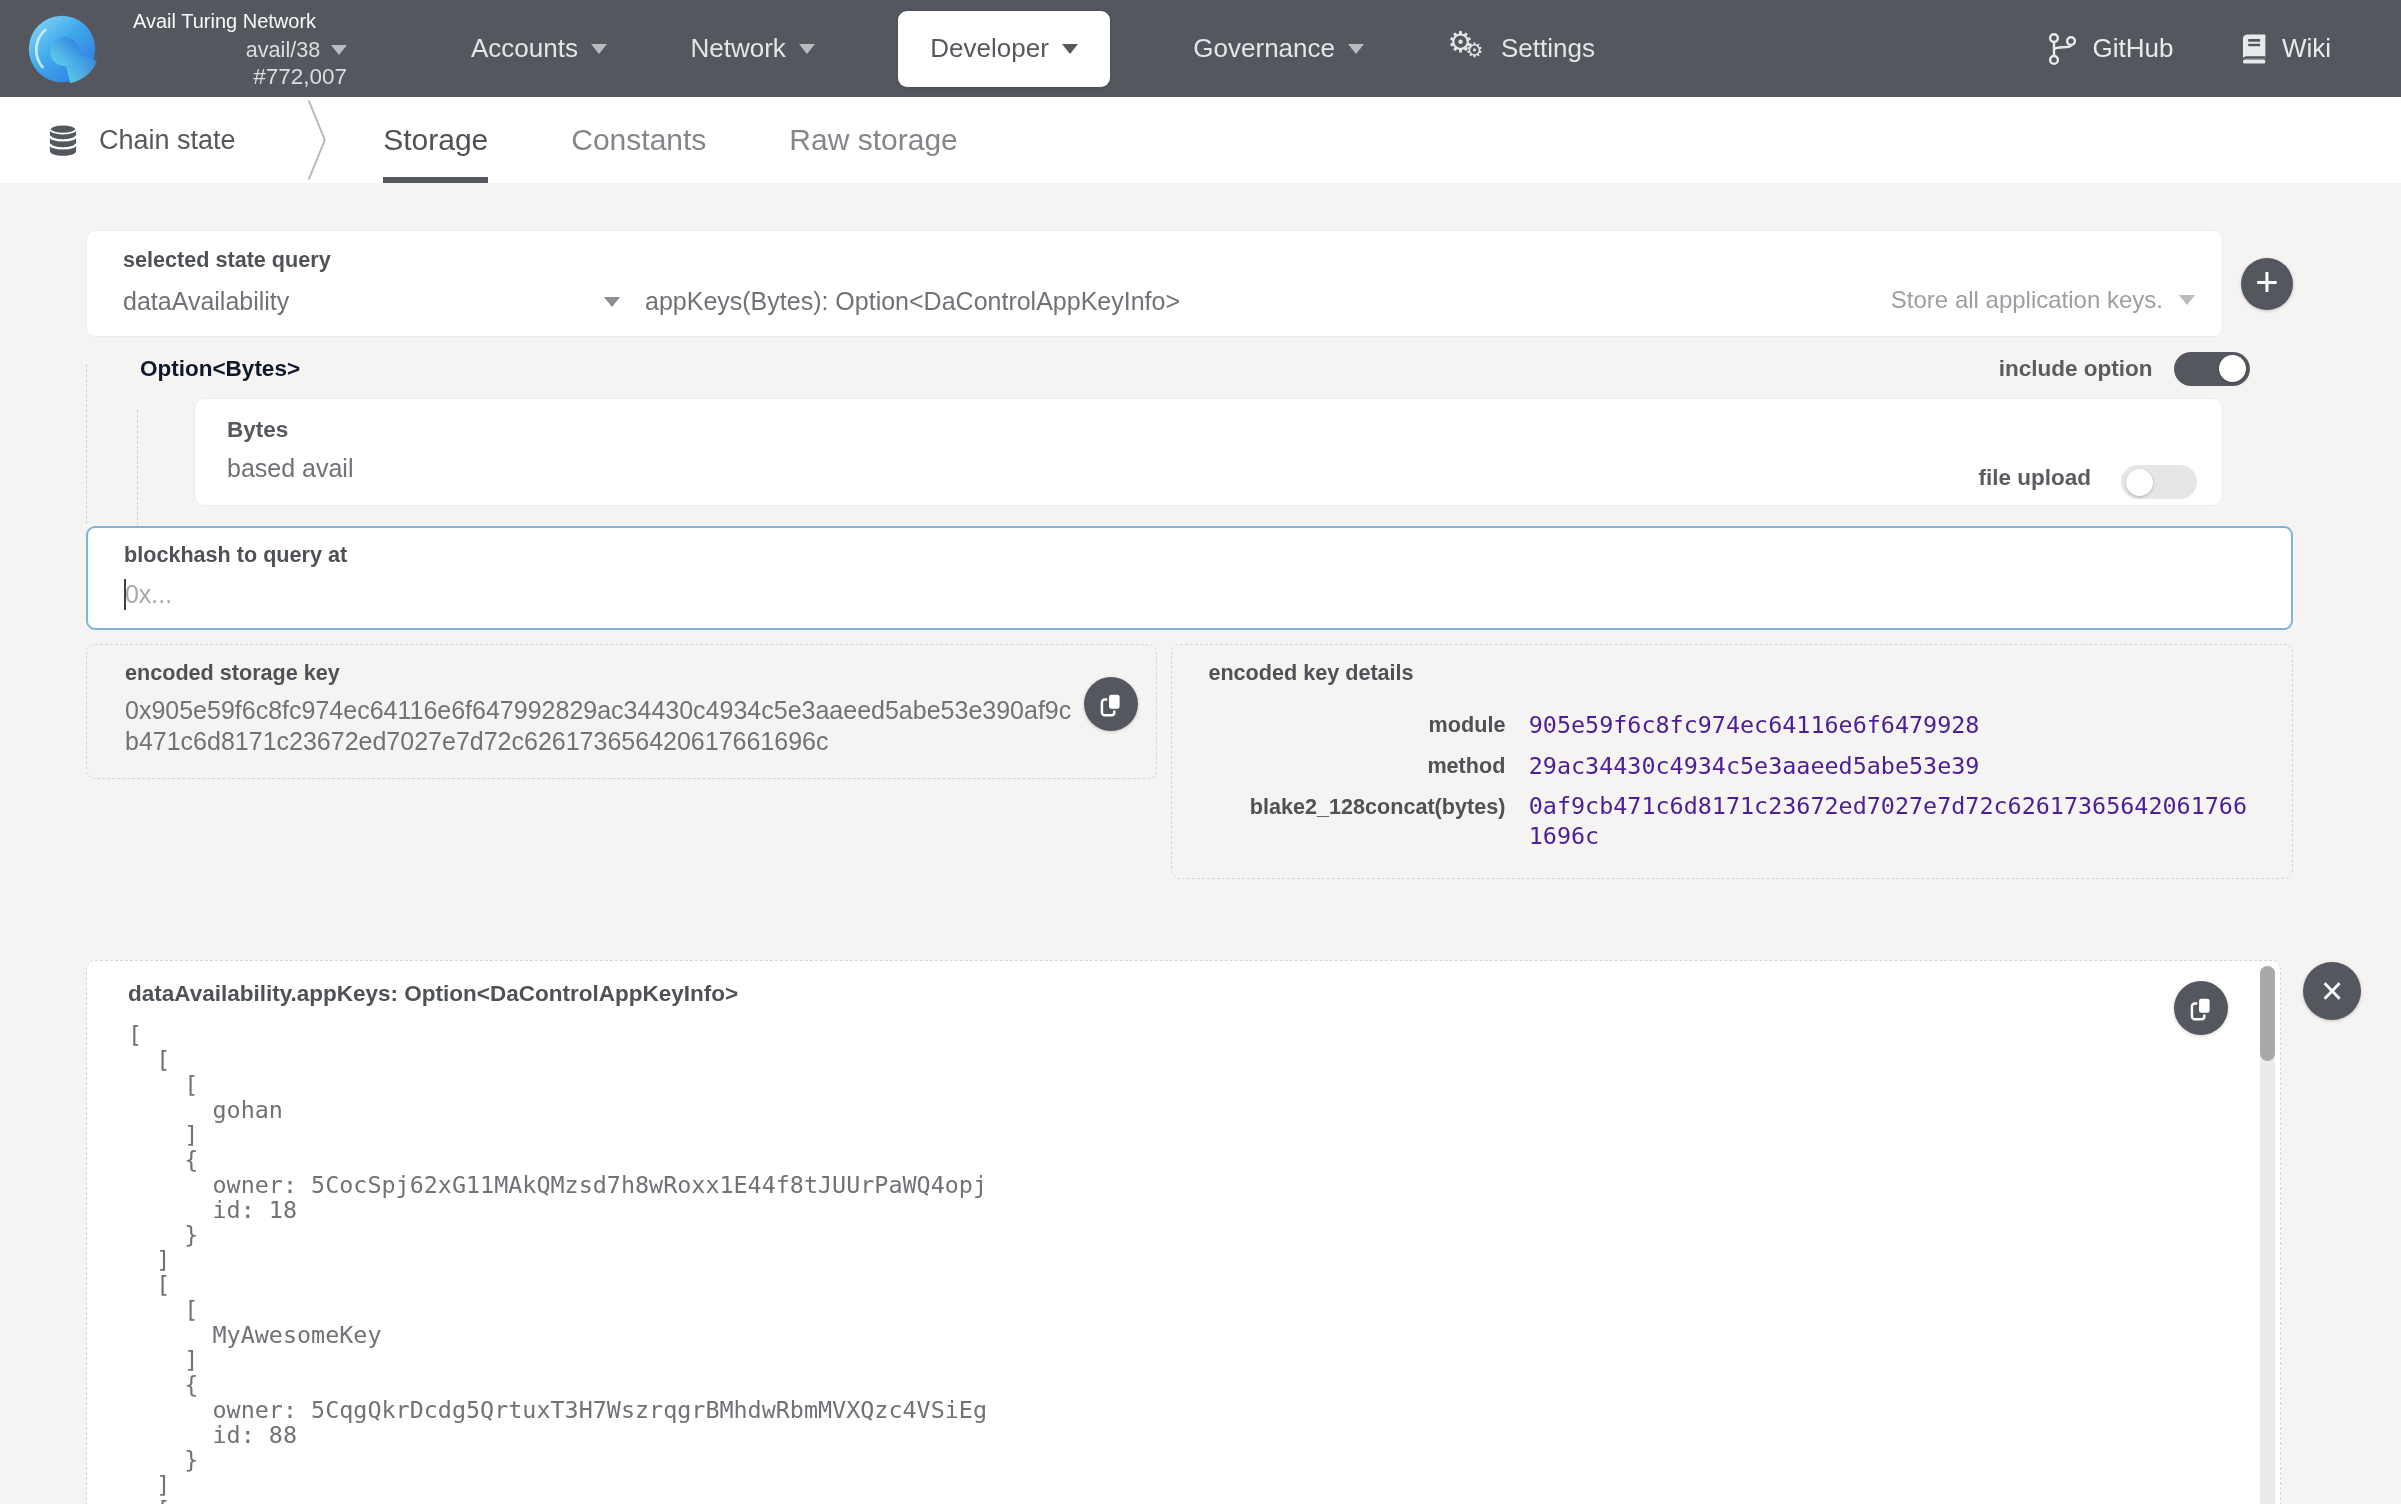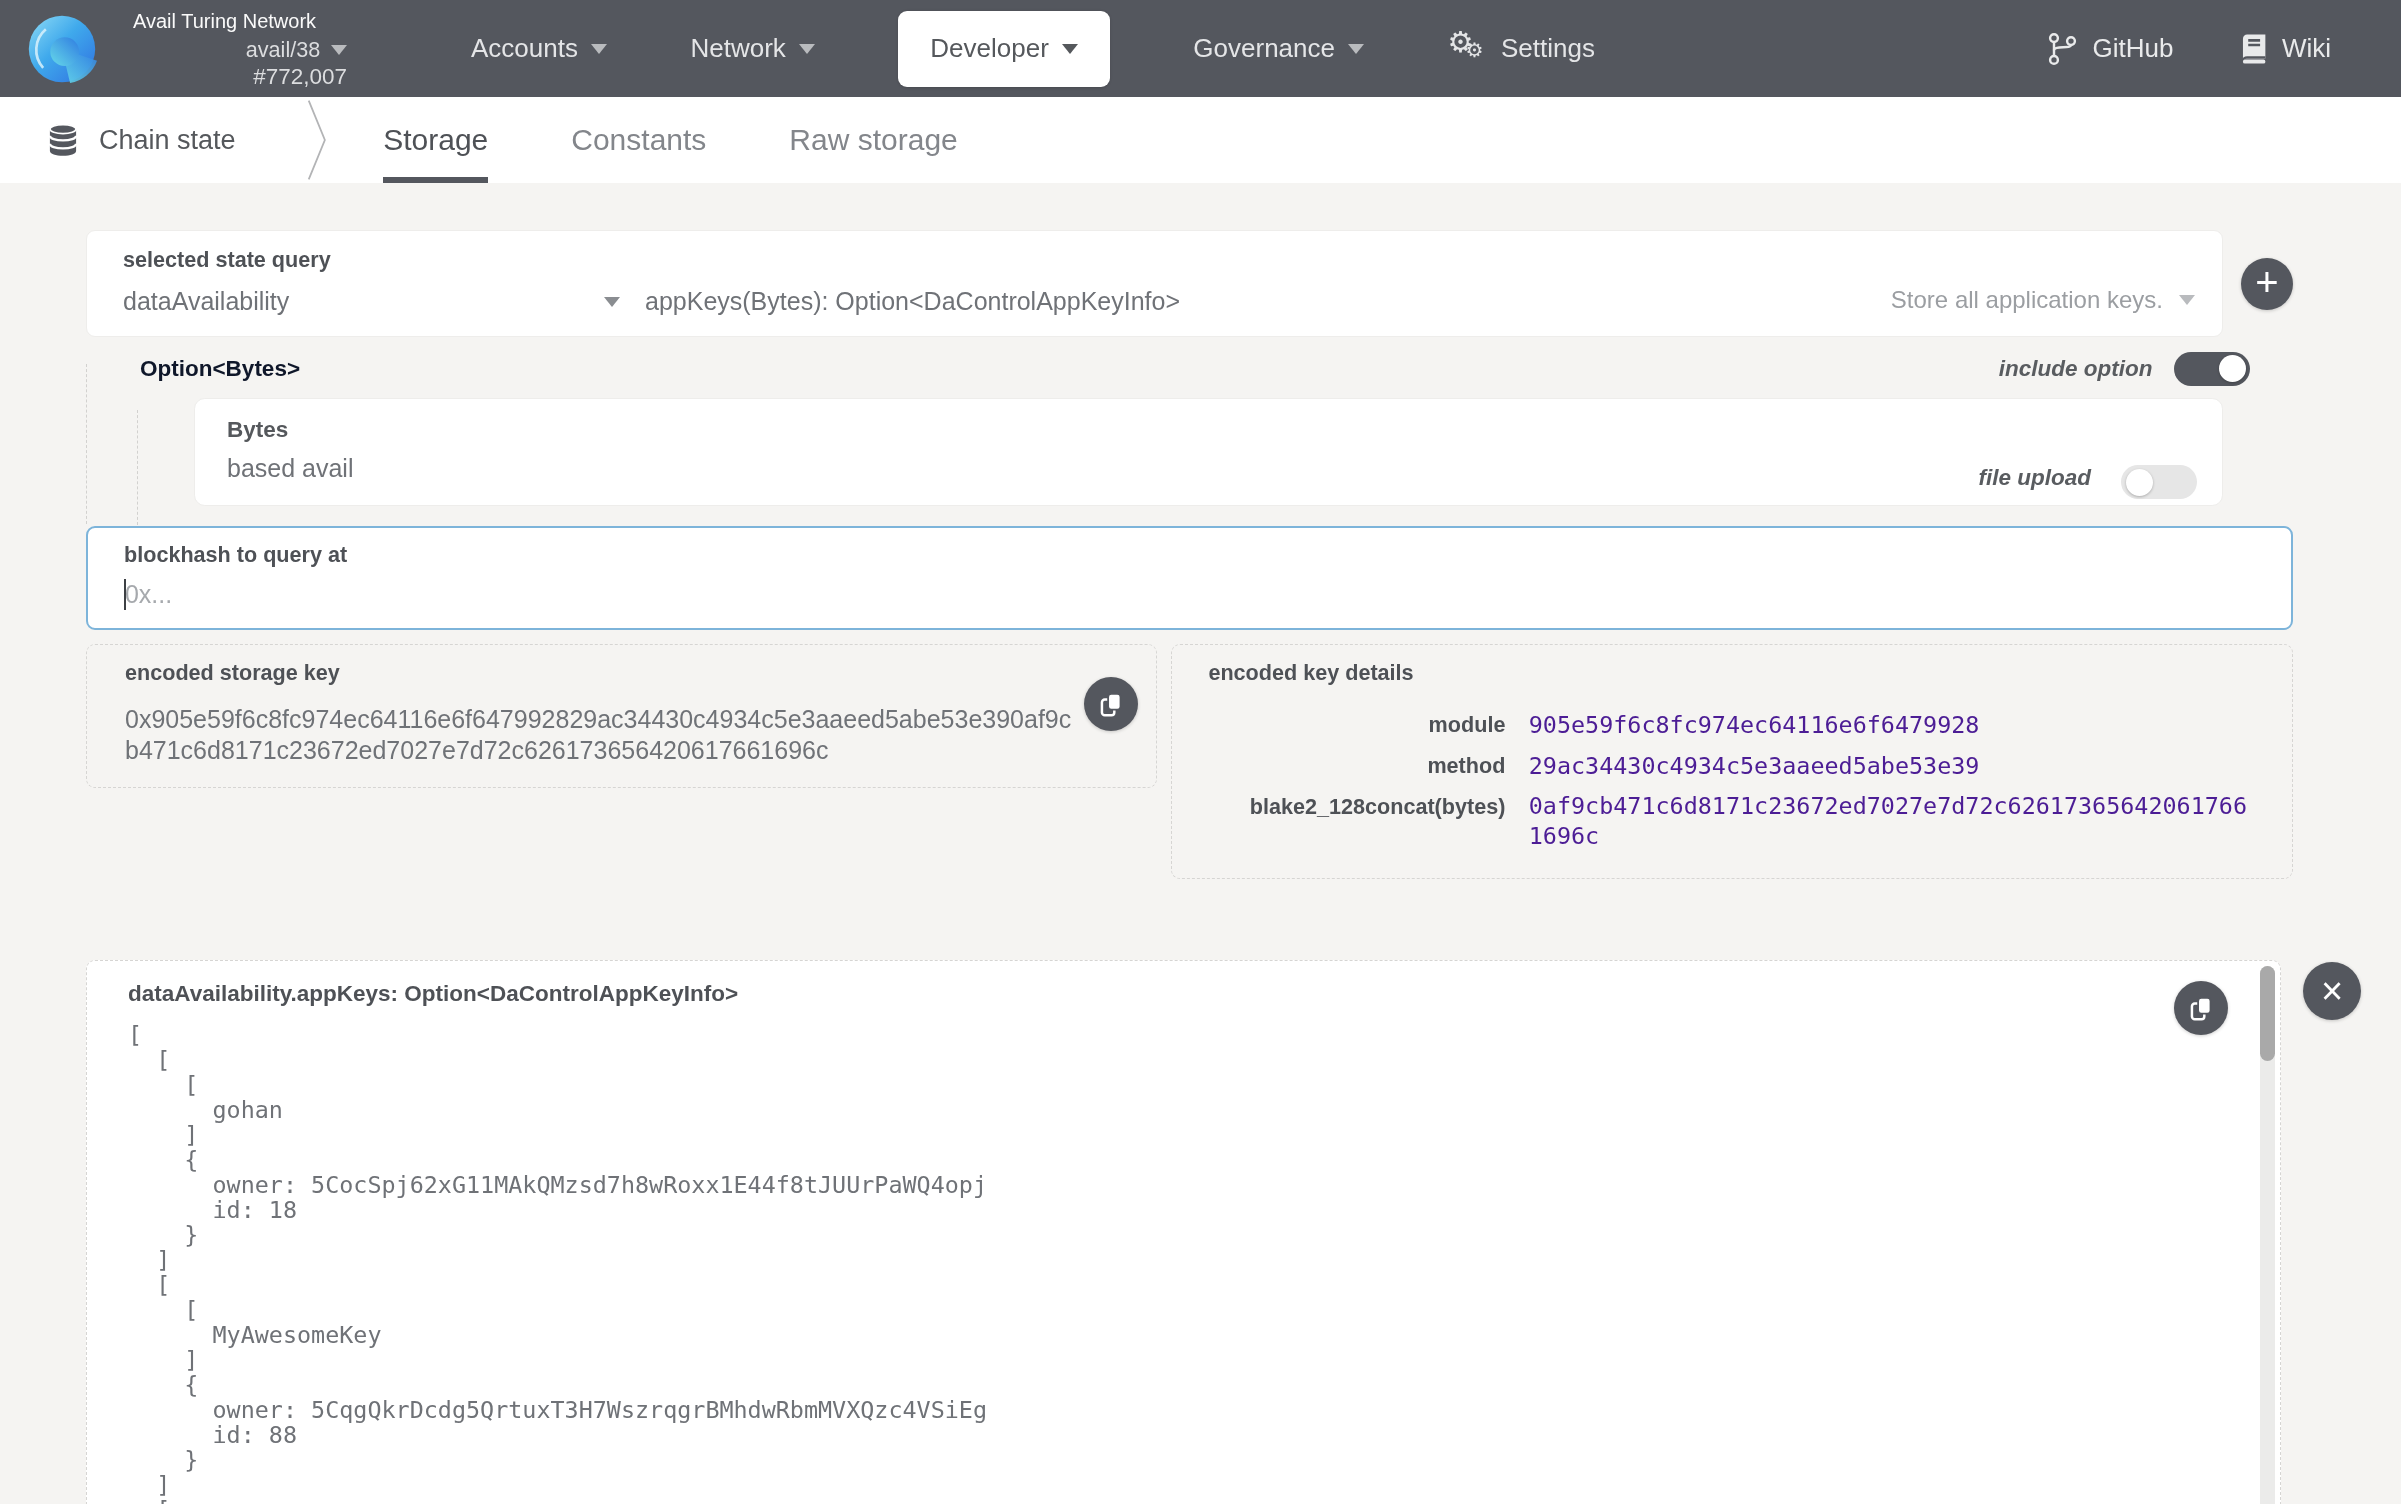--- a/index.html
+++ b/index.html
@@ -64,36 +64,36 @@
   .toggle.on { background: #54575e; } .toggle.on .knob { right: 4.5px; }
   .toggle.off { background: #e6e6e6; } .toggle.off .knob { left: 4.5px; }
   
   .param-section { position: relative; }
   .guide { position: absolute; border-left: 1.8px dashed #d2d1cf; }
   .guide.outer { left: 0; top: 12.6px; height: 160px; }
   .guide.inner { left: 51px; top: 58px; height: 115px; }
   .opt-row { display: flex; align-items: center; margin-top: 14.4px; padding-right: 43px; }
   .opt-type { margin-left: 54px; font-size: 22.5px; font-weight: 700; color: #0f172a; }
   .inc-wrap { margin-left: auto; display: flex; align-items: center; gap: 21.6px; }
-  .inc-label { font-size: 22.5px; font-weight: 600; color: #595c60; font-style: italic; }
+  .inc-label { font-size: 22.5px; font-weight: 600; color: #595c60; }
   .bytes-card { margin: 12.6px 70px 0 108px; padding: 18px 32px 21.6px 32px; position: relative; border-radius: 10.8px; }
   .bytes-label { font-size: 22.5px; font-weight: 700; color: #55585c; }
   .bytes-value { margin-top: 10.8px; }
   .file-row { position: absolute; top: 20px; right: 25px; display: flex; gap: 30px; margin-top: 46px; }
   
   .blockhash-card { margin-top: 20px; border: 2.7px solid #7db4da; border-radius: 9px; background: #fff; padding: 14.4px 36px 18px 36px; }
   .bh-input-row { margin-top: 10.8px; display: flex; align-items: center; }
   .text-caret { width: 1.8px; height: 31px; background: #3d4044; margin-right: -0.9px; }
   .bh-input { border: none; outline: none; font-size: 25px; color: #6f7277; font-family: "Liberation Sans", sans-serif; width: 100%; background: transparent; }
   .bh-input::placeholder { color: #a6a9ad; }
   
   .encoded-row { display: flex; align-items: flex-start; gap: 14.4px; margin-top: 14.4px; }
   .dashed { border: 1.8px dashed #d6d5d3; border-radius: 9px; }
   .enc-key { width: 1071px; padding: 14.4px 81px 21.6px 38px; position: relative; }
-  .enc-key .val { margin-top: 18px; line-height: 31px; word-break: break-all; }
+  .enc-key .val { margin-top: 9px; line-height: 31px; word-break: break-all; }
   .enc-key .round-btn { position: absolute; right: 18px; top: 32px; width: 54px; height: 54px; }
   .enc-details { flex: 1; padding: 14.4px 36px 27px 36px; }
   .kd-grid { margin-top: 24px; display: grid; grid-template-columns: 297px 1fr; column-gap: 23.4px; row-gap: 10.8px; align-items: start; }
   .kd-label { text-align: right; font-size: 21.6px; font-weight: 600; color: #4e5156; padding-top: 2.7px; }
   .mono { font-family: "DejaVu Sans Mono", monospace; }
   .kd-value { font-size: 23.4px; color: #4c1d95; line-height: 30px; word-break: break-all; }
   
   .result-wrap { margin-top: 81px; position: relative; }
   .result-panel { margin-right: 11.7px; background: #fff; padding: 20px 72px 21.6px 41px; height: 702px; position: relative; overflow: hidden; }
   .result-header { font-size: 22.5px; font-weight: 700; color: #4e5156; }

